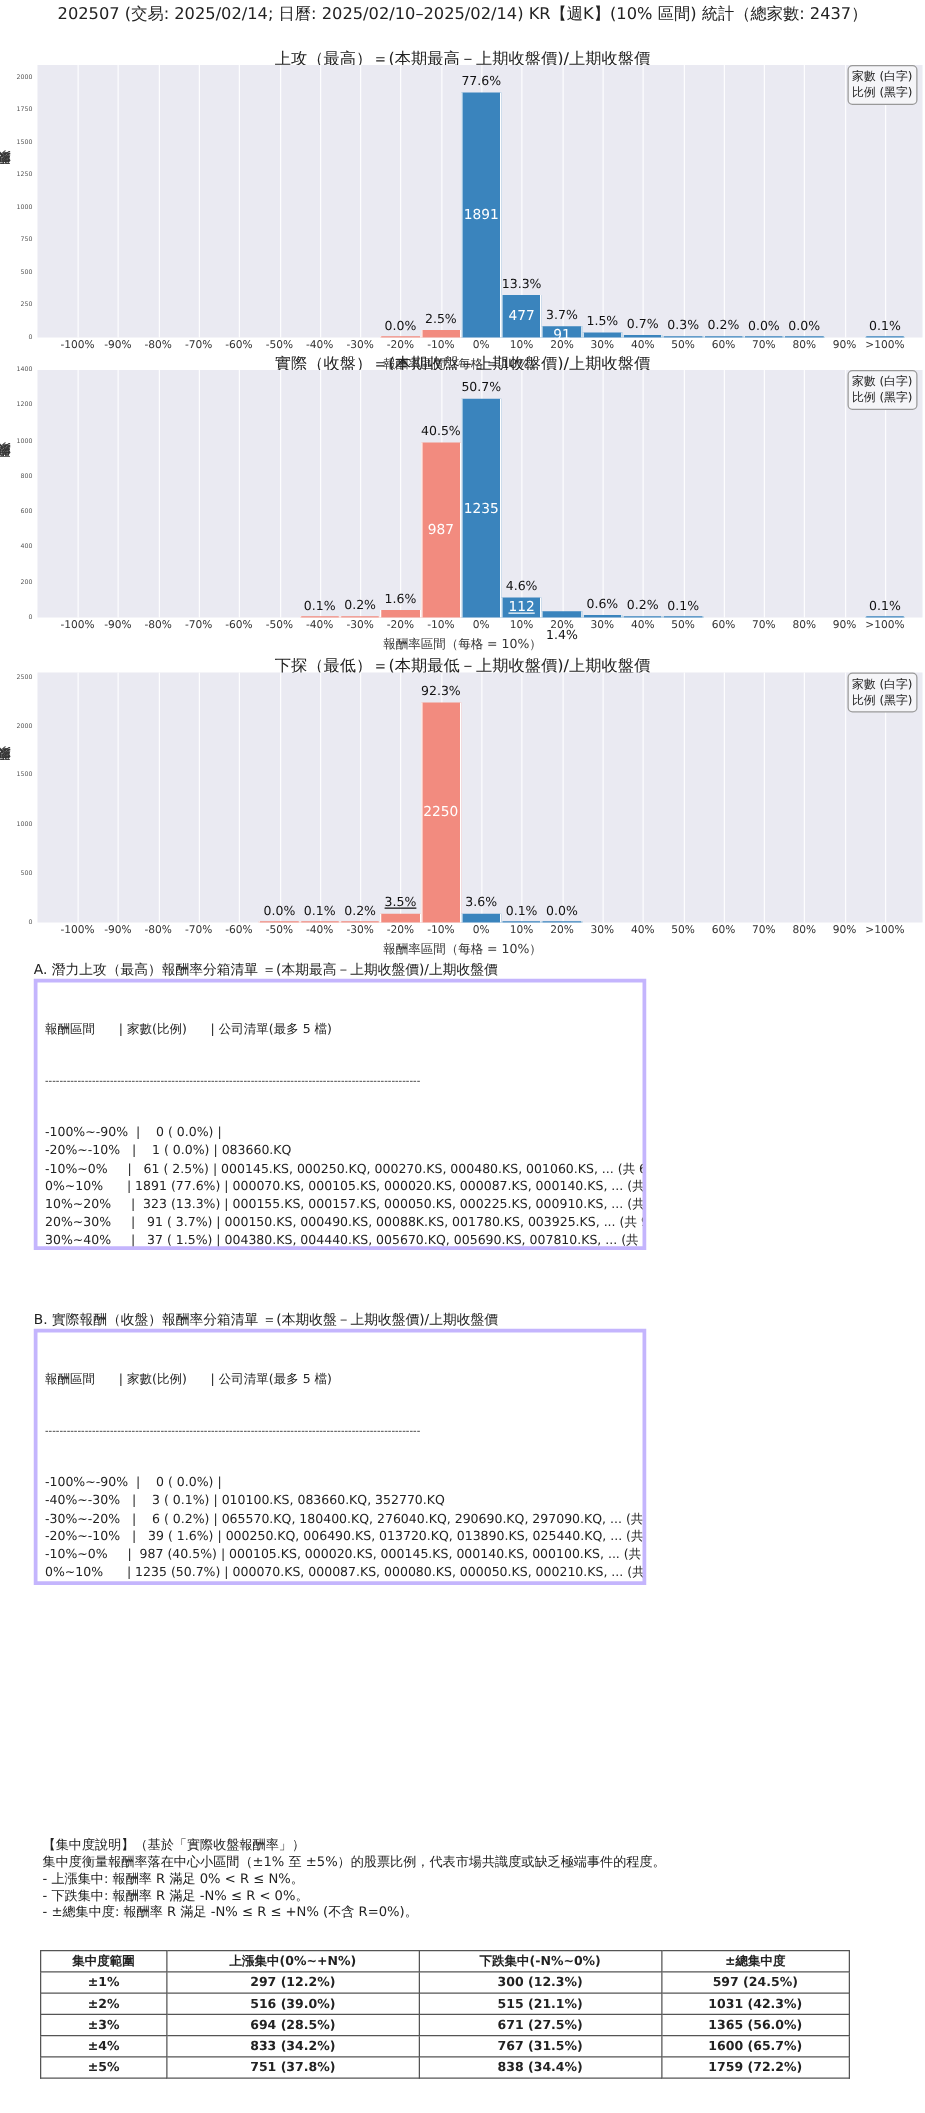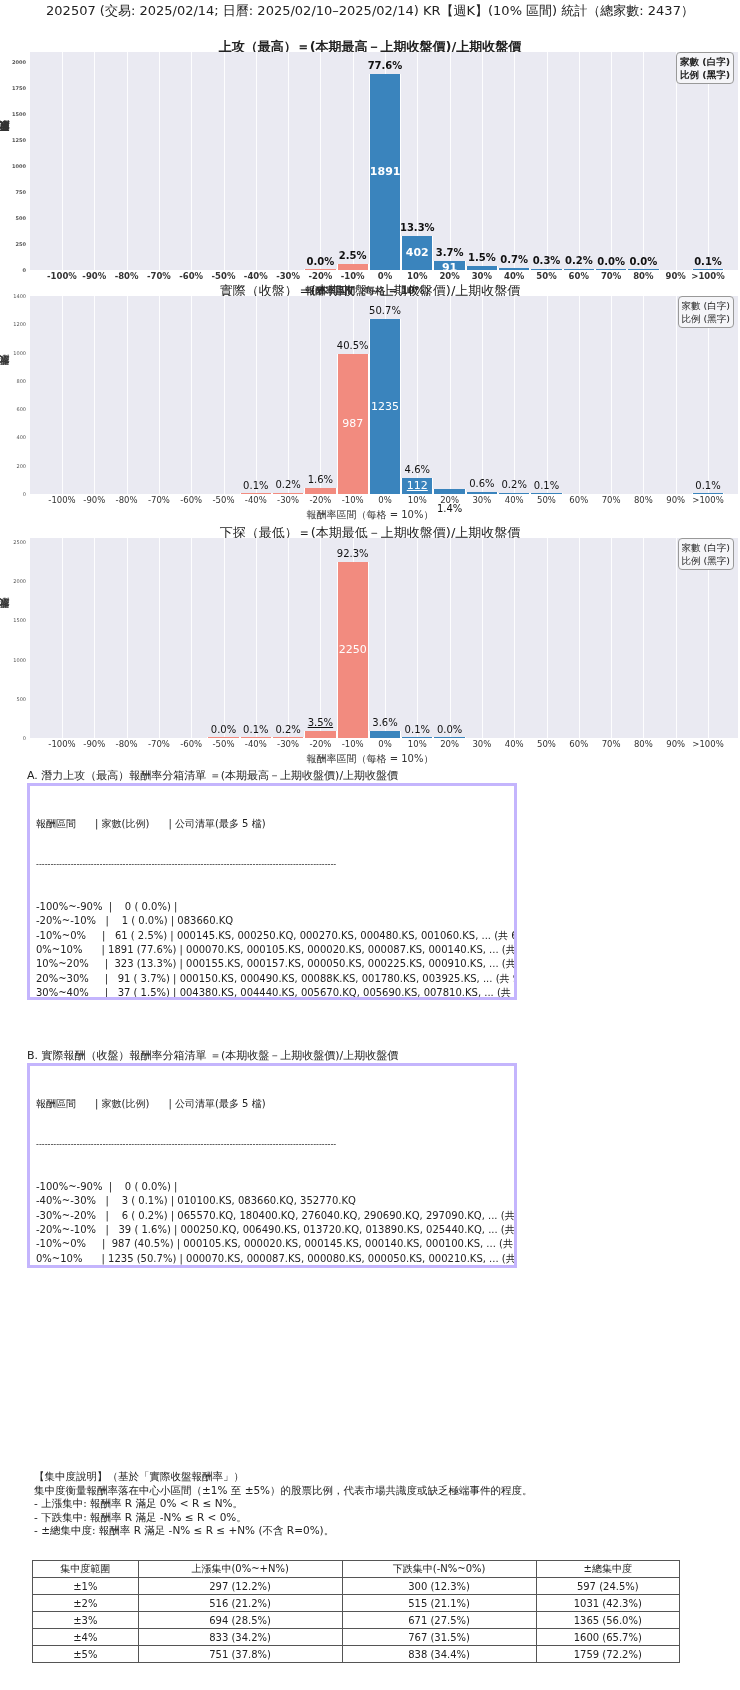--- a/index.html
+++ b/index.html
@@ -16,28 +16,28 @@
   .bar-pct { position:absolute; width:50px; text-align:center; font-size:10px; color:#111; }
   .xtick { position:absolute; width:40px; text-align:center; font-size:8.5px; color:#333; }
   .ytick { position:absolute; width:26px; text-align:right; font-size:5px; color:#555; }
   .ylabel { position:absolute; left:-2px; font-size:10px; color:#333; writing-mode:vertical-rl; transform:rotate(180deg); }
   .xlabel { position:absolute; left:0; width:740px; text-align:center; font-size:10px; color:#333; }
   .legend { position:absolute; right:6px; border:1px solid #999; border-radius:4px; background:#f5f5f8; font-size:9.5px; padding:2px 3px; line-height:13px; color:#222; }
   .section-title { position:absolute; left:27px; font-size:11px; color:#222; }
   .listbox { position:absolute; left:27px; width:490px; border:3px solid #c4b5fd; background:#fff; font-size:10px; line-height:14.3px; padding:2px 6px; box-sizing:border-box; color:#222; white-space:pre; overflow:hidden; }
   .explain { position:absolute; left:34px; top:1470px; font-size:10.5px; line-height:13.5px; color:#222; }
   table.conc { position:absolute; left:32px; top:1560px; width:648px; border-collapse:collapse; font-size:10px; }
-  table.conc th, table.conc td { border:1px solid #555; text-align:center; height:16px; padding:0; font-weight:normal; }
+  table.conc th, table.conc td { border:1px solid #555; text-align:center; height:16px; padding:0; font-weight:bold; }
 </style>
 </head>
 <body>
 
 <div class="main-title">202507 (交易: 2025/02/14; 日曆: 2025/02/10–2025/02/14) KR【週K】(10% 區間) 統計（總家數: 2437）</div>
 
-<div class="chart" style="top:0;height:290px;font-weight:bold;">
+<div class="chart" style="top:0;height:290px;">
     <div class="chart-title" style="top: 38px;">上攻（最高）＝(本期最高－上期收盤價)/上期收盤價</div>
     <div class="plot" style="top: 52px; height: 218px;">
       <div class="gridline" style="left: 32px;"></div>
       <div class="gridline" style="left: 64.3px;"></div>
       <div class="gridline" style="left: 96.6px;"></div>
       <div class="gridline" style="left: 128.9px;"></div>
       <div class="gridline" style="left: 161.2px;"></div>
       <div class="gridline" style="left: 193.5px;"></div>
       <div class="gridline" style="left: 225.8px;"></div>
       <div class="gridline" style="left: 258.1px;"></div>
@@ -56,21 +56,21 @@
       <div class="gridline" style="left: 678px;"></div>
       <div class="bar neg" style="left: 274.25px; width: 32.3px; height: 1.5px; background: rgb(242, 139, 127);"></div>
       <div class="bar-pct" style="left: 265.4px; top: 203.896px;">0.0%</div>
       <div class="bar neg" style="left: 306.55px; width: 32.3px; height: 6.33238px; background: rgb(242, 139, 127);"></div>
       <div class="bar-pct" style="left: 297.7px; top: 197.668px;">2.5%</div>
       <div class="bar pos" style="left: 338.85px; width: 32.3px; height: 196.304px; background: rgb(58, 132, 189);">
         <div class="bar-count" style="top: 91.1519px;">1891</div>
       </div>
       <div class="bar-pct" style="left: 330px; top: 7.69619px;">77.6%</div>
       <div class="bar pos" style="left: 371.15px; width: 32.3px; height: 33.5305px; background: rgb(58, 132, 189);">
-        <div class="bar-count" style="top: 9.76524px;">402</div>
+        <div class="bar-count" style="top: 9.76524px;">477</div>
       </div>
       <div class="bar-pct" style="left: 362.3px; top: 170.47px;">13.3%</div>
       <div class="bar pos" style="left: 403.45px; width: 32.3px; height: 9.44667px; background: rgb(58, 132, 189);">
         <div class="bar-count" style="top: 0px;">91</div>
       </div>
       <div class="bar-pct" style="left: 394.6px; top: 194.553px;">3.7%</div>
       <div class="bar pos" style="left: 435.75px; width: 32.3px; height: 3.84095px; background: rgb(58, 132, 189);"></div>
       <div class="bar-pct" style="left: 426.9px; top: 200.159px;">1.5%</div>
       <div class="bar pos" style="left: 468.05px; width: 32.3px; height: 1.66095px; background: rgb(58, 132, 189);"></div>
       <div class="bar-pct" style="left: 459.2px; top: 202.339px;">0.7%</div>
@@ -324,21 +324,21 @@
     </thead>
   <tbody id="concBody">
       <tr>
         <td>±1%</td>
         <td>297 (12.2%)</td>
         <td>300 (12.3%)</td>
         <td>597 (24.5%)</td>
       </tr>
       <tr>
         <td>±2%</td>
-        <td>516 (21.2%)</td>
+        <td>516 (39.0%)</td>
         <td>515 (21.1%)</td>
         <td>1031 (42.3%)</td>
       </tr>
       <tr>
         <td>±3%</td>
         <td>694 (28.5%)</td>
         <td>671 (27.5%)</td>
         <td>1365 (56.0%)</td>
       </tr>
       <tr>

